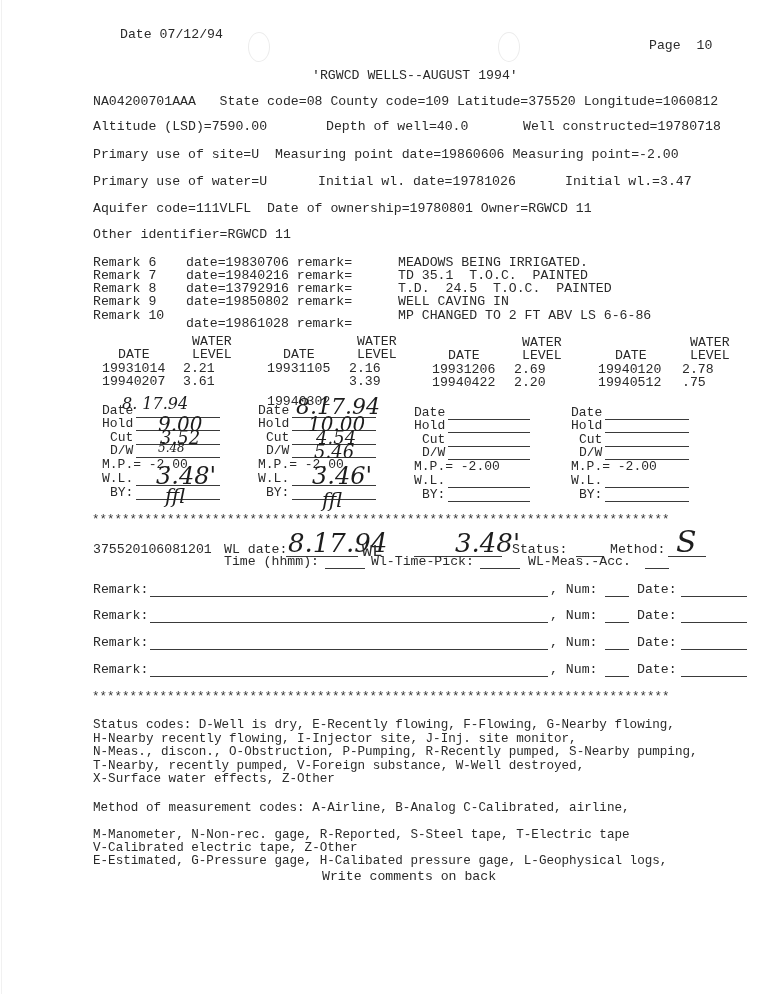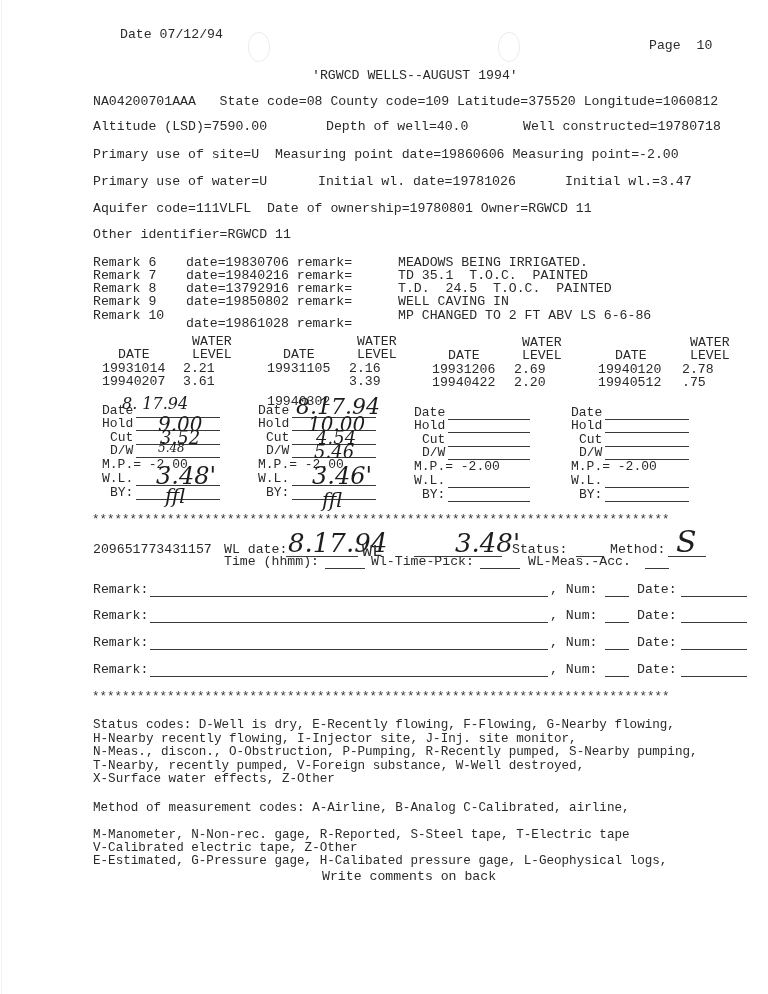--- a/index.html
+++ b/index.html
@@ -189,21 +189,21 @@
   <div class="uline" style="left:605px;top:459px;width:84px;"></div>
   <div class="card-label abs" style="left:571px;top:460px;">M.P.= -2.00</div>
   <div class="card-label abs" style="left:571px;top:474px;">W.L.</div>
   <div class="uline" style="left:605px;top:487px;width:84px;"></div>
   <div class="card-label abs" style="left:579px;top:488px;">BY:</div>
   <div class="uline" style="left:605px;top:501px;width:84px;"></div>
 </div>
 
 <div class="abs star" style="left:92px;top:513px;">*****************************************************************************</div>
 
-<div class="abs t" style="left:93px;top:543px;">209651773431157</div>
+<div class="abs t" style="left:93px;top:543px;">375520106081201</div>
 <div class="abs t" style="left:224px;top:543px;">WL date:</div>
 <div class="uline" style="left:286px;top:556px;width:72px;"></div>
 <div class="abs hand" style="left:288px;top:528px;font-size:26px;">8.17.94</div>
 <div class="abs t" style="left:362px;top:545px;font-size:17px;">WL</div>
 <div class="uline" style="left:414px;top:556px;width:88px;"></div>
 <div class="abs hand" style="left:455px;top:528px;font-size:26px;">3.48'</div>
 <div class="abs t" style="left:512px;top:543px;">Status:</div>
 <div class="uline" style="left:576px;top:556px;width:28px;"></div>
 <div class="abs t" style="left:610px;top:543px;">Method:</div>
 <div class="uline" style="left:668px;top:556px;width:38px;"></div>

